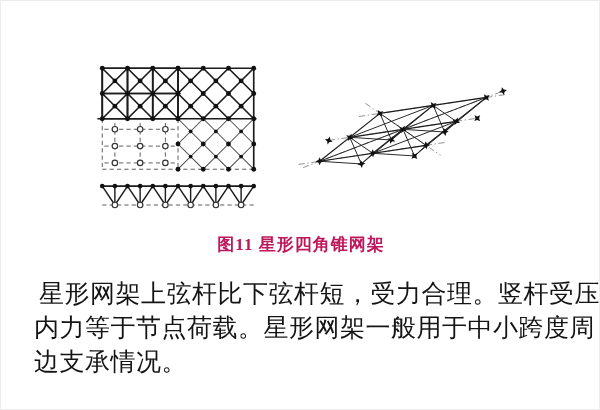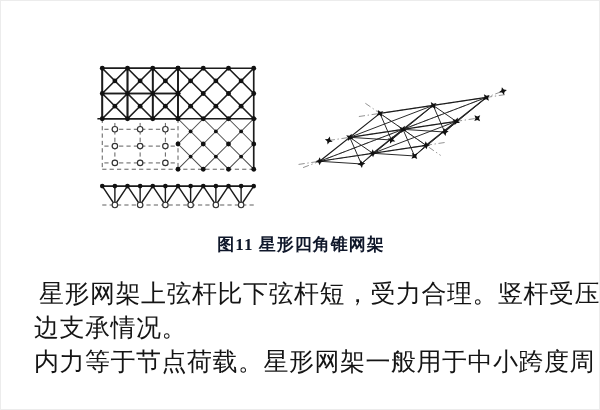--- a/index.html
+++ b/index.html
@@ -27,21 +27,21 @@
   .k3{stroke:#242424;stroke-width:1.1;stroke-linecap:round;fill:none;}
   .kc{stroke:#1c1c1c;stroke-width:1.35;stroke-linecap:round;fill:none;}
   .dash{stroke:#555;stroke-width:0.9;stroke-dasharray:4 3;fill:none;}
   .dd{stroke:#666;stroke-width:0.8;stroke-dasharray:7 3 1.5 3;fill:none;}
   .dot{fill:#111;stroke:none;}
   .open{fill:#fff;stroke:#333;stroke-width:1.1;}
 
   .figure-caption{
     position:absolute;left:0;top:232px;width:600px;
     text-align:center;
-    font-size:17px;font-weight:bold;color:#0f172a;
+    font-size:17px;font-weight:bold;color:#be185d;
     letter-spacing:1px;
   }
   .body-text{
     position:absolute;left:33px;top:276px;width:560px;
     color:#141414;
   }
   .body-line{
     font-size:25px;line-height:34px;
     white-space:nowrap;letter-spacing:0.5px;
   }
@@ -288,17 +288,17 @@
           <use href="#star" transform="translate(193.73447246883916,35.43982912967413) rotate(46)"></use>
           <use href="#star" transform="translate(222.6771350339233,4.847054667859168) rotate(75)"></use>
         </svg>
     </div>
 
     <div class="figure-caption">图11 星形四角锥网架</div>
   </div>
 
   <div class="body-text">
     <div class="body-line first">星形网架上弦杆比下弦杆短，受力合理。竖杆受压，</div>
+    <div class="body-line">内力等于节点荷载。星形网架一般用于中小跨度周</div>
     <div class="body-line">边支承情况。</div>
-    <div class="body-line">内力等于节点荷载。星形网架一般用于中小跨度周</div>
   </div>
 
 </div>
 
 </body></html>

